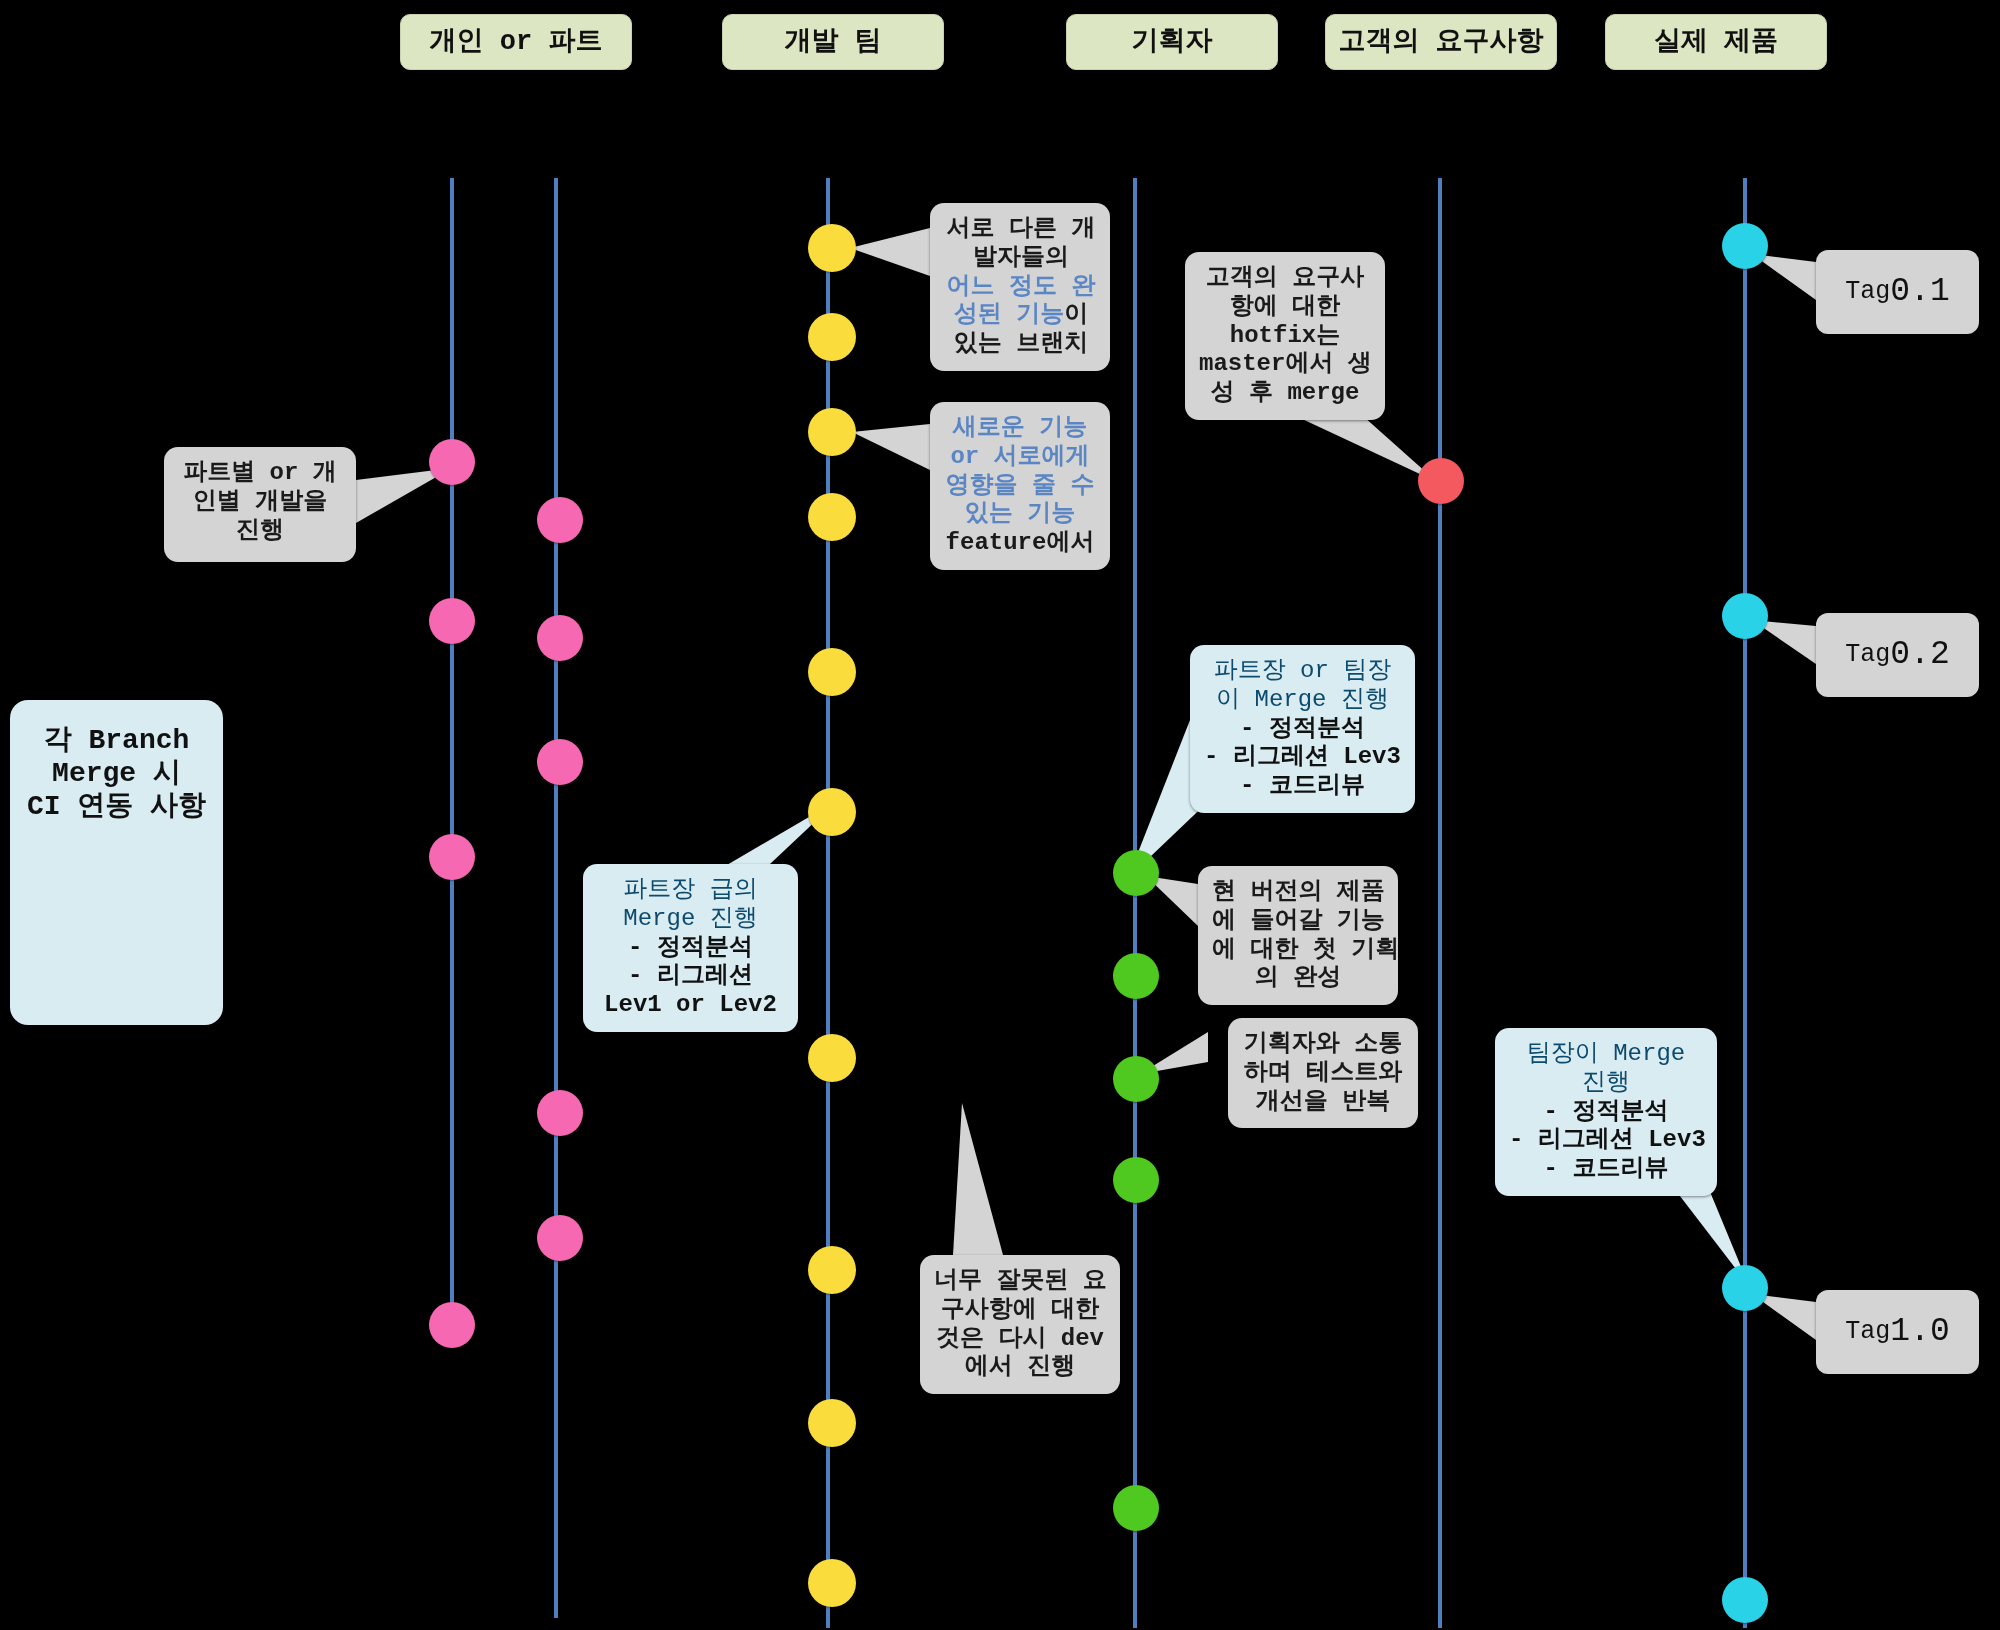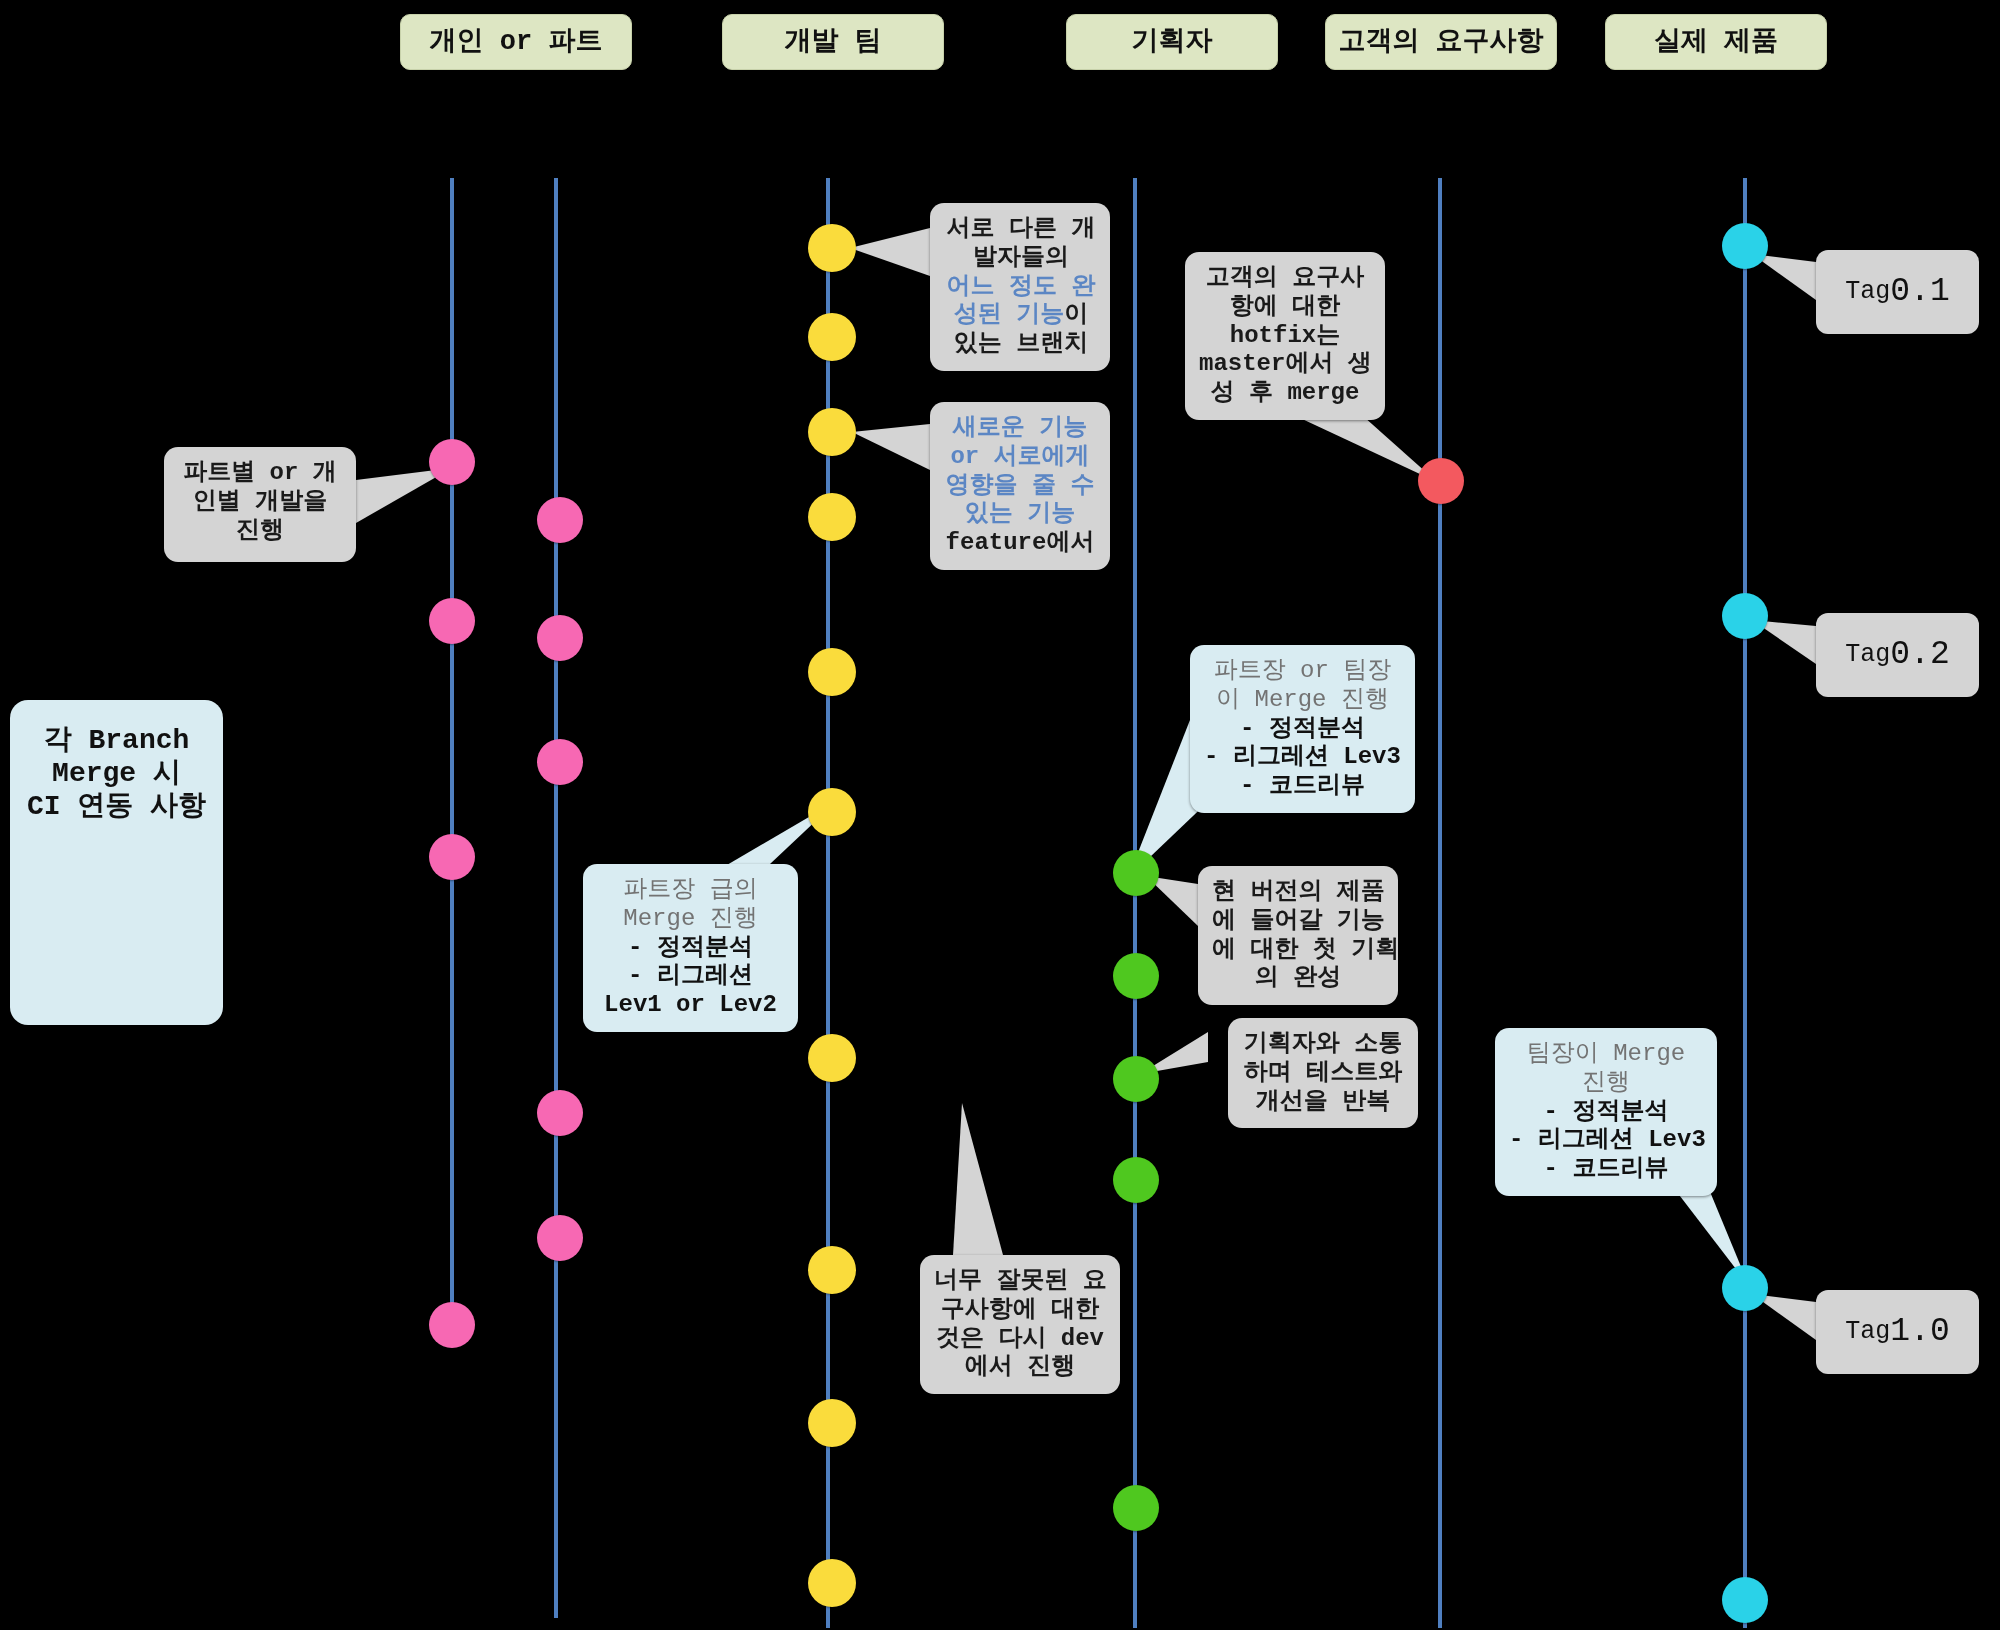--- a/index.html
+++ b/index.html
@@ -23,21 +23,21 @@
   .node{position:absolute;border-radius:50%;box-shadow:0 1px 2px rgba(0,0,0,.4);}
 
   
   .callout{position:absolute;border-radius:14px;padding:12px 14px;
            font-size:24px;line-height:1.20;text-align:center;
            box-shadow:0 1px 3px rgba(0,0,0,.45);box-sizing:border-box;}
   .callout.gray{background:#d4d4d4;color:#1a1a1a;font-weight:bold;}
   .callout.blue{background:#d9ecf2;color:#1a1a1a;}
   .callout .ln{display:block;white-space:nowrap;}
   .callout .accent{color:#5b86c4;}
-  .callout .muted{color:#737373;font-weight:normal;}
+  .callout .muted{color:#0c4a6e;font-weight:normal;}
   .callout .bullet{font-weight:bold;color:#111;}
 
   
   #legend{
     position:absolute;background:#d9ecf2;border-radius:18px;
     padding:24px 16px;box-sizing:border-box;color:#111;
     box-shadow:0 1px 3px rgba(0,0,0,.45);
   }
   #legend .title{font-size:28px;font-weight:bold;line-height:1.18;text-align:center;}
   #legend .items{margin-top:22px;font-size:25px;line-height:1.32;text-align:left;}

